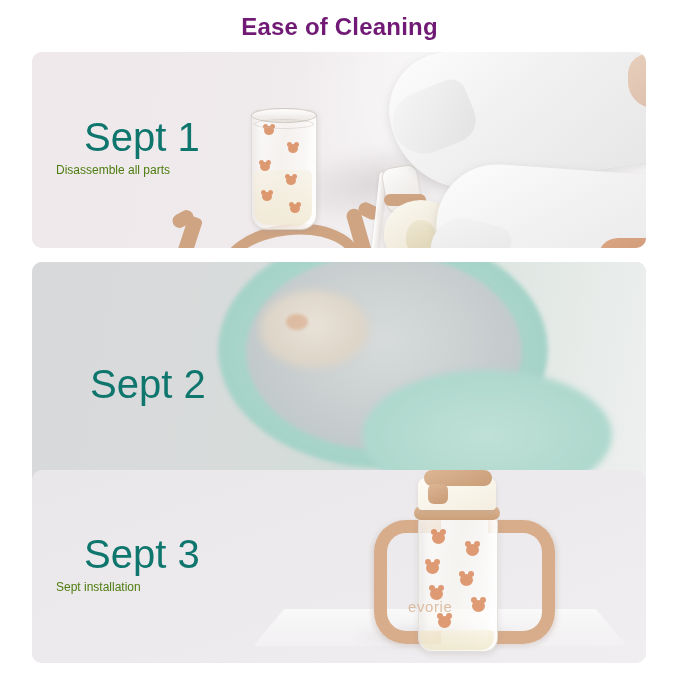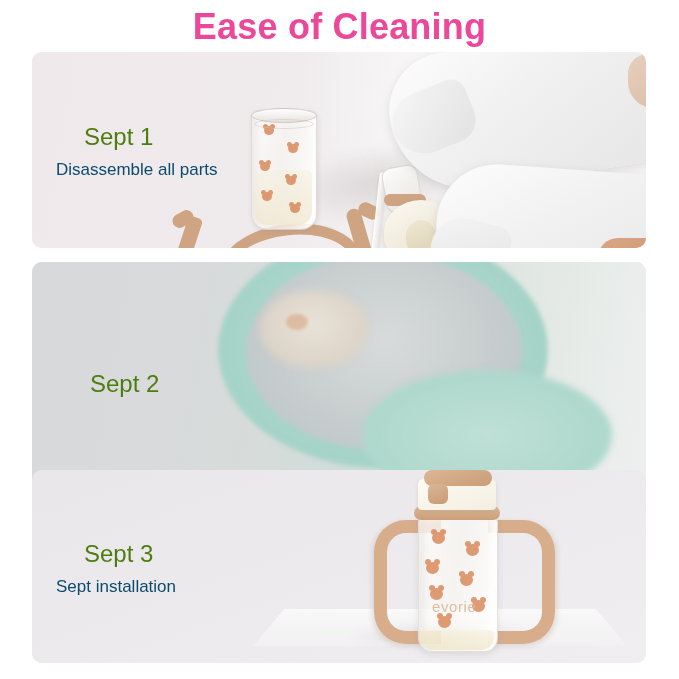--- a/index.html
+++ b/index.html
@@ -15,23 +15,23 @@
     position: relative;
   }
 
   
   .page-title {
     position: absolute;
     top: 8px;
     left: 0;
     width: 679px;
     text-align: center;
-    font-size: 36px;
+    font-size: 24px;
     font-weight: bold;
-    color: #ec4899;
+    color: #701a75;
     letter-spacing: 0.2px;
     line-height: 38px;
   }
 
   
   .panel {
     position: absolute;
     left: 32px;
     width: 614px;
     border-radius: 10px;
@@ -49,30 +49,30 @@
     height: 100%;
     z-index: 40;
     display: flex;
     flex-direction: column;
     justify-content: center;
     padding-left: 24px;
     box-sizing: border-box;
     pointer-events: none;
   }
   .step-label {
-    font-size: 24px;
+    font-size: 40px;
     font-weight: normal;
-    color: #4d7c0f;
+    color: #0f766e;
     line-height: 36px;
     margin-bottom: 4px;
     padding-left: 28px;
   }
   .step-desc {
-    font-size: 17px;
-    color: #0c4a6e;
+    font-size: 12px;
+    color: #4d7c0f;
     line-height: 22px;
     max-width: 190px;
   }
   #panel-2 .step-label { padding-left: 34px; }
   #panel-3 .step-label { padding-left: 28px; }
   #panel-2 .step-desc { max-width: 186px; }
 
   .art {
     position: absolute;
     inset: 0;
@@ -363,21 +363,21 @@
   }
   .p3-handle-r {
     position: absolute; left: 456px; top: 50px;
     width: 54px; height: 98px;
     border: 13px solid #d7ad8c;
     border-left: none;
     border-radius: 0 32px 32px 0;
     box-shadow: 2px 2px 5px rgba(150,125,110,.22);
   }
   .p3-brand {
-    position: absolute; left: 400px; top: 128px;
+    position: absolute; left: 376px; top: 128px;
     font-size: 15px;
     color: #d9b79a;
     letter-spacing: .6px;
     font-weight: normal;
     opacity: .9;
   }
 </style>
 </head>
 <body>
 

